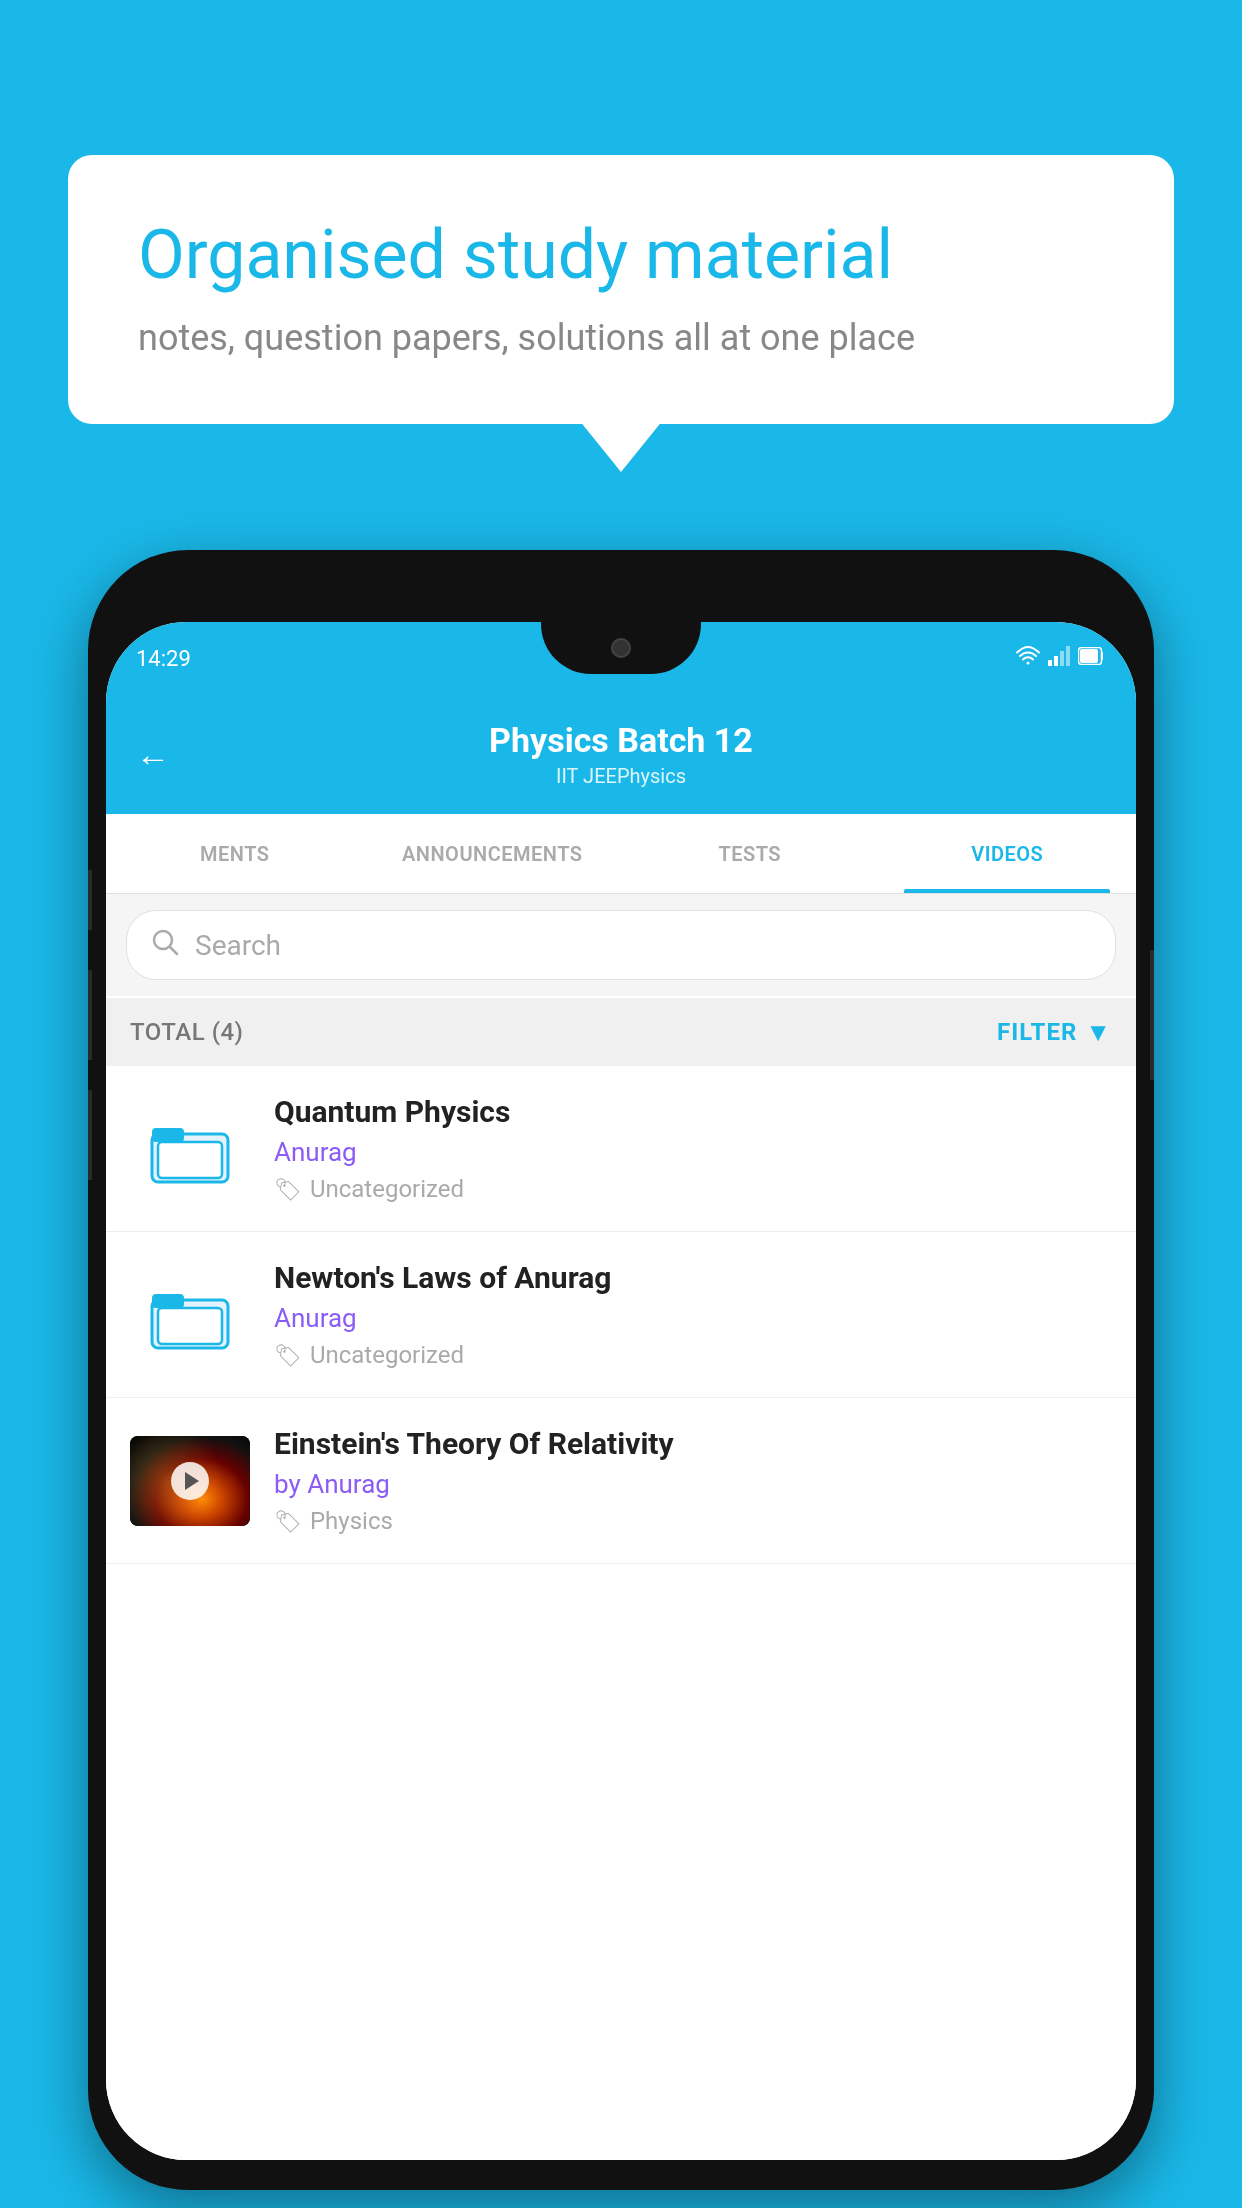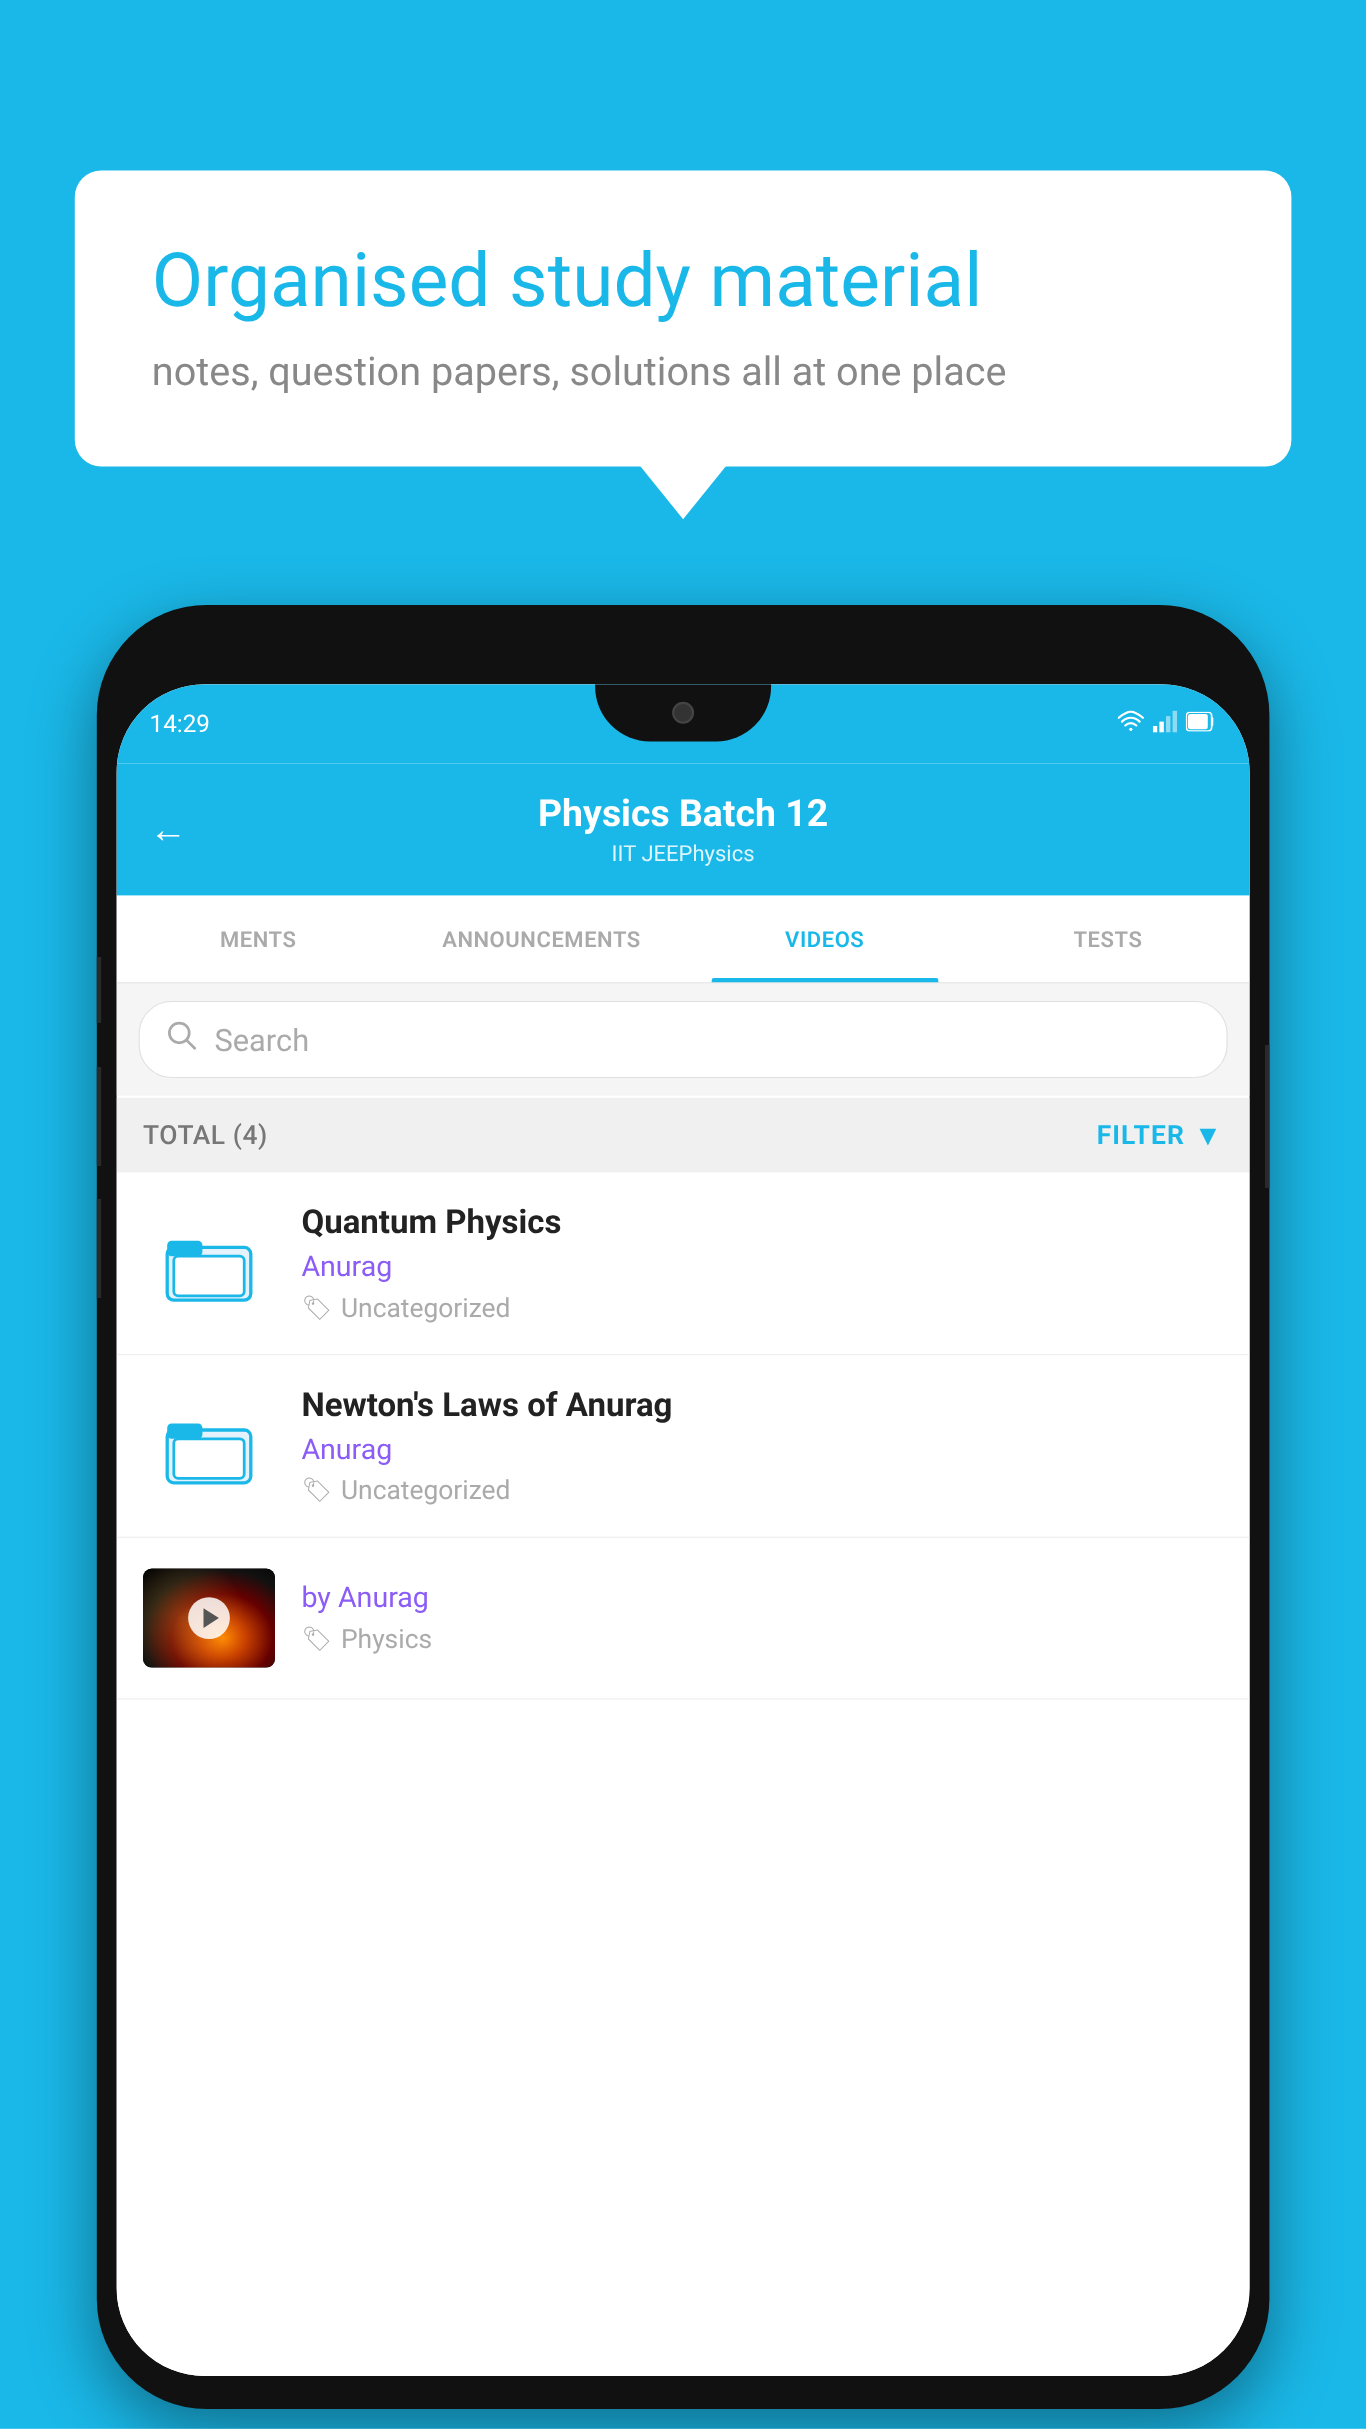--- a/index.html
+++ b/index.html
@@ -479,25 +479,25 @@
       </div>
     </div>
 
     <div class="tabs-bar">
       <div class="tab">
         <span>MENTS</span>
       </div>
       <div class="tab">
         <span>ANNOUNCEMENTS</span>
       </div>
+      <div class="tab">
+        <span>TESTS</span>
+      </div>
       <div class="tab active">
         <span>VIDEOS</span>
-      </div>
-      <div class="tab">
-        <span>TESTS</span>
       </div>
     </div>
 
     <div class="search-bar-wrap">
       <div class="search-bar">
         <span class="search-icon-svg">
           <svg width="28" height="28" viewBox="0 0 28 28" fill="none">
             <circle cx="12" cy="12" r="9" stroke="#aaa" stroke-width="2.5"></circle>
             <line x1="19" y1="19" x2="26" y2="26" stroke="#aaa" stroke-width="2.5" stroke-linecap="round"></line>
           </svg>
@@ -555,20 +555,21 @@
       <div class="video-item">
         <div class="thumb-image">
 
           <div style="position:absolute;top:0;left:0;right:0;bottom:0;background:radial-gradient(ellipse at 60% 70%, #ff8800 0%, #cc4400 20%, #660000 45%, #111 70%, #000 100%);"></div>
           <div style="position:absolute;top:0;left:0;right:0;bottom:0;background:radial-gradient(circle at 30% 50%, rgba(255,180,50,0.3) 0%, transparent 60%);"></div>
           <div class="play-btn">
             <div class="play-triangle"></div>
           </div>
         </div>
         <div class="video-info">
+          <div class="video-title">Einstein's Theory Of Relativity</div>
           <div class="video-author">by Anurag</div>
           <div class="video-tag">
             <span class="tag-icon">🏷</span>
             <span>Physics</span>
           </div>
         </div>
       </div>
 
     </div>
 

